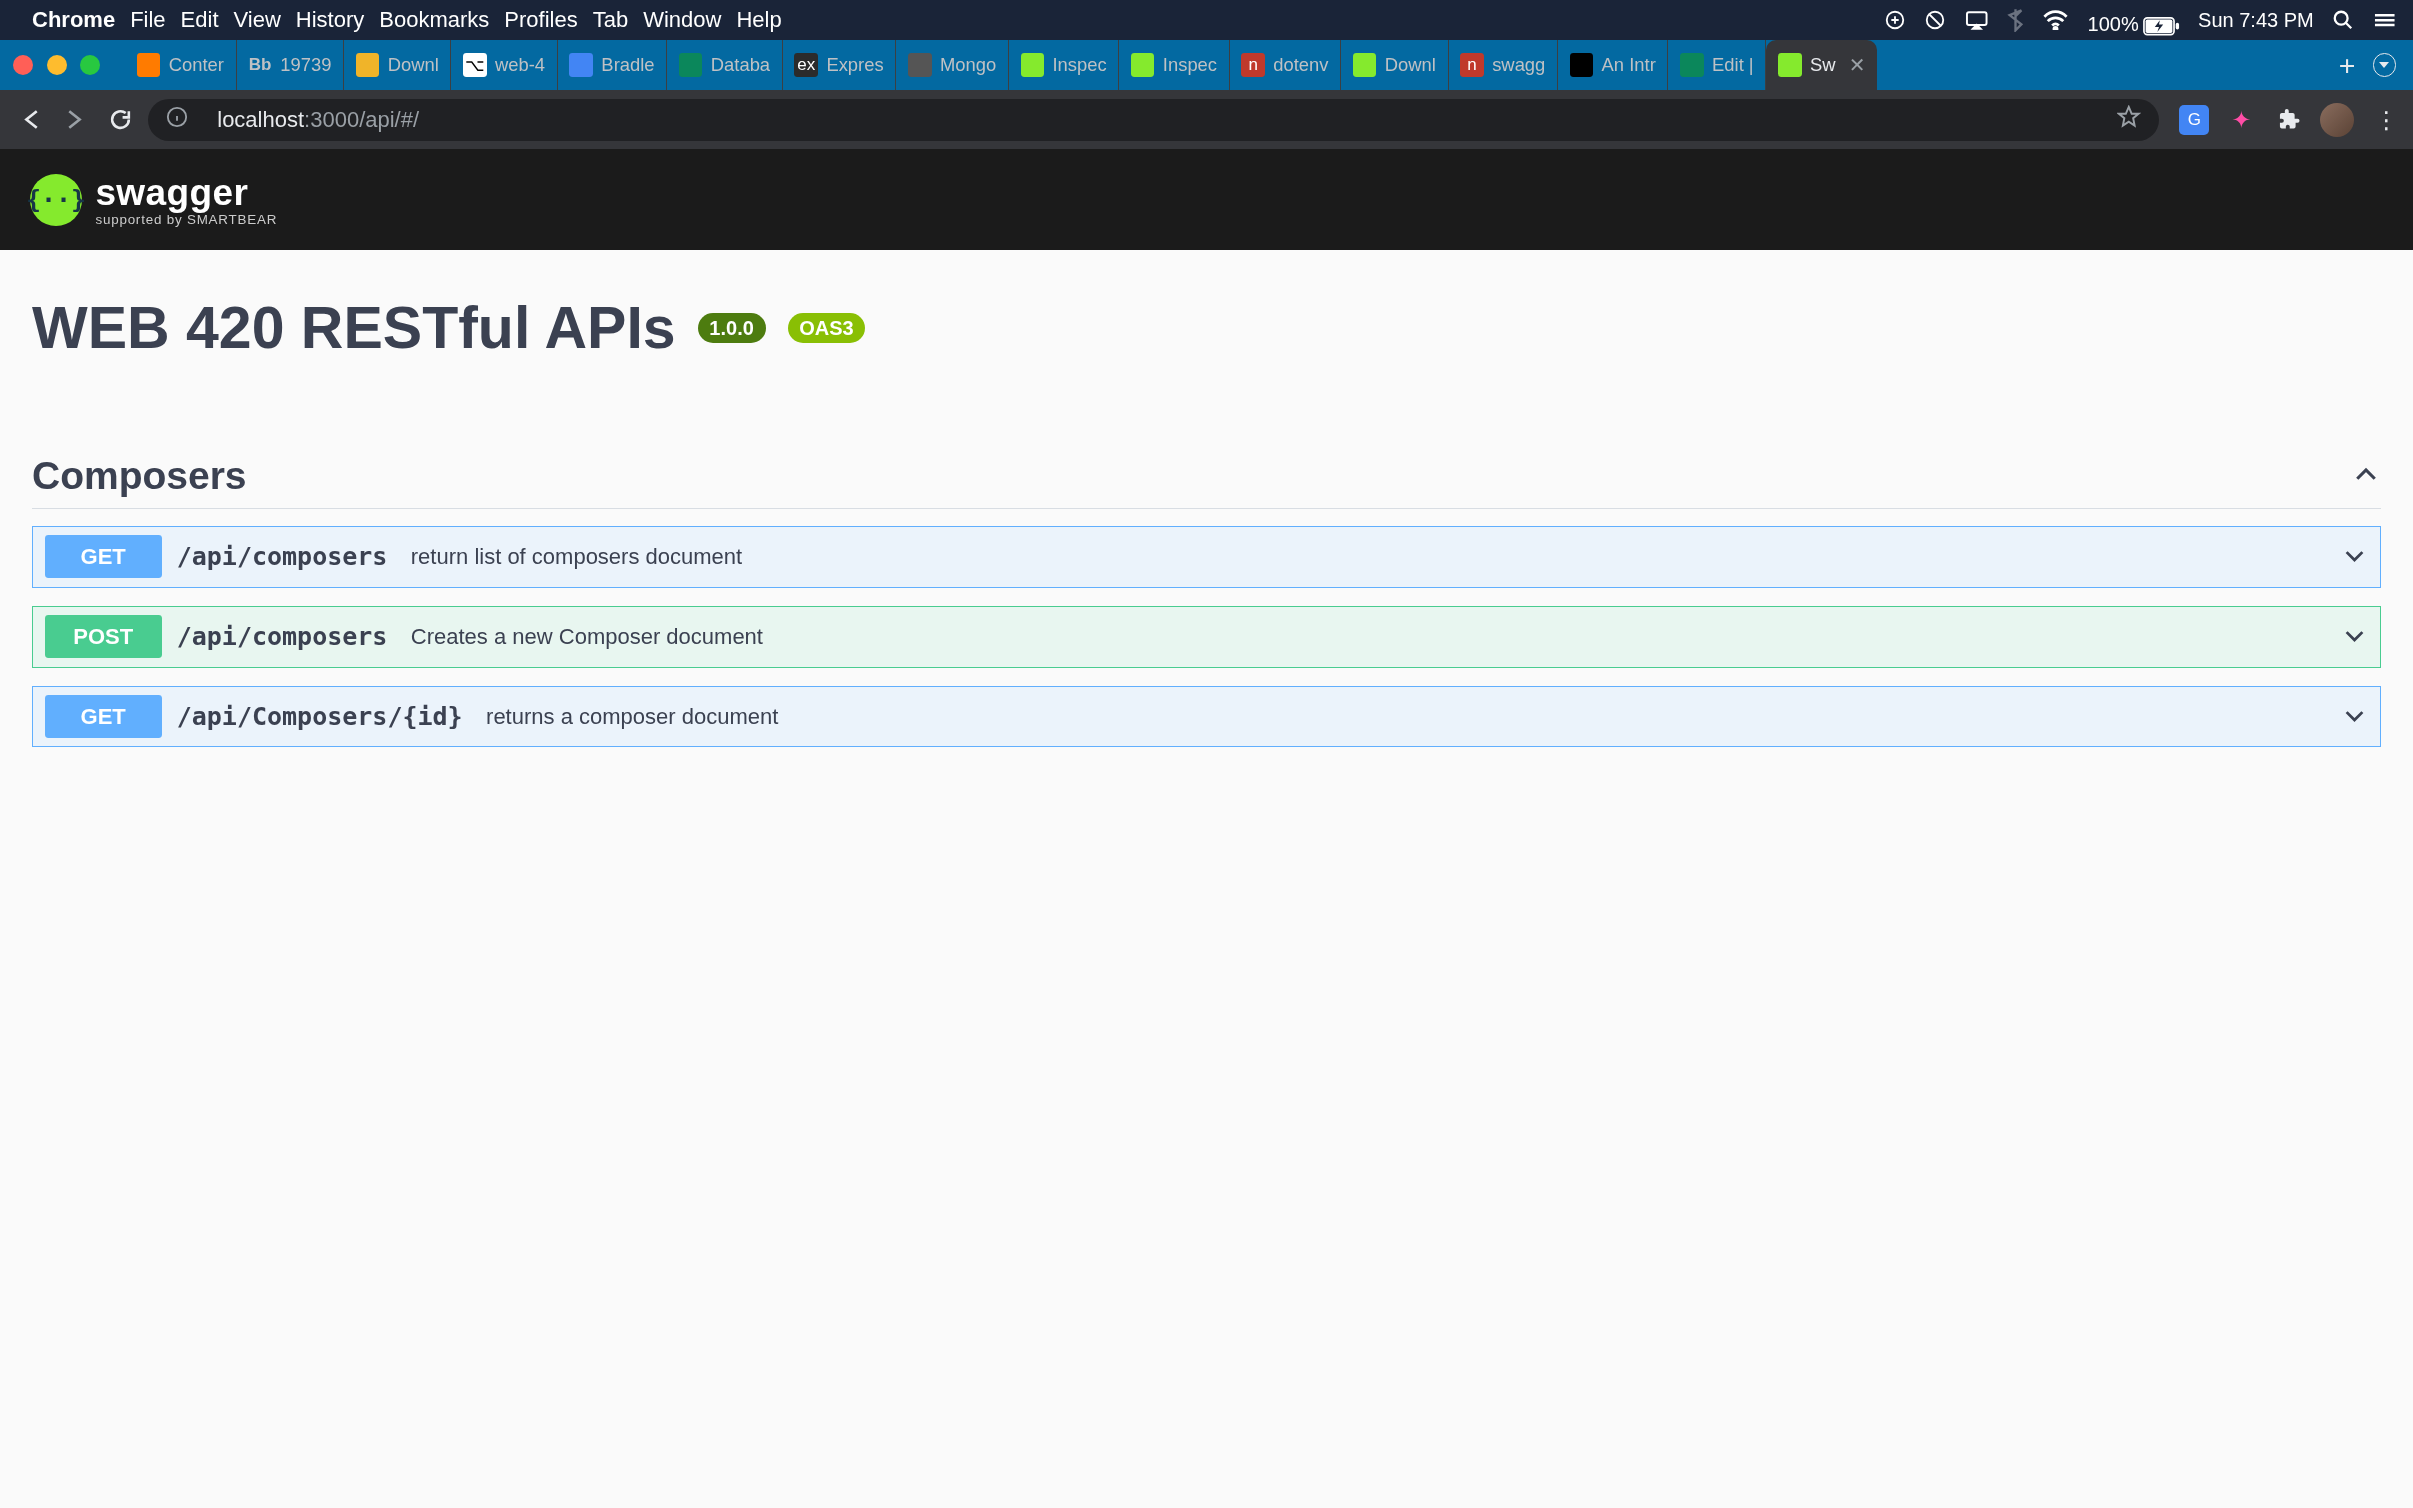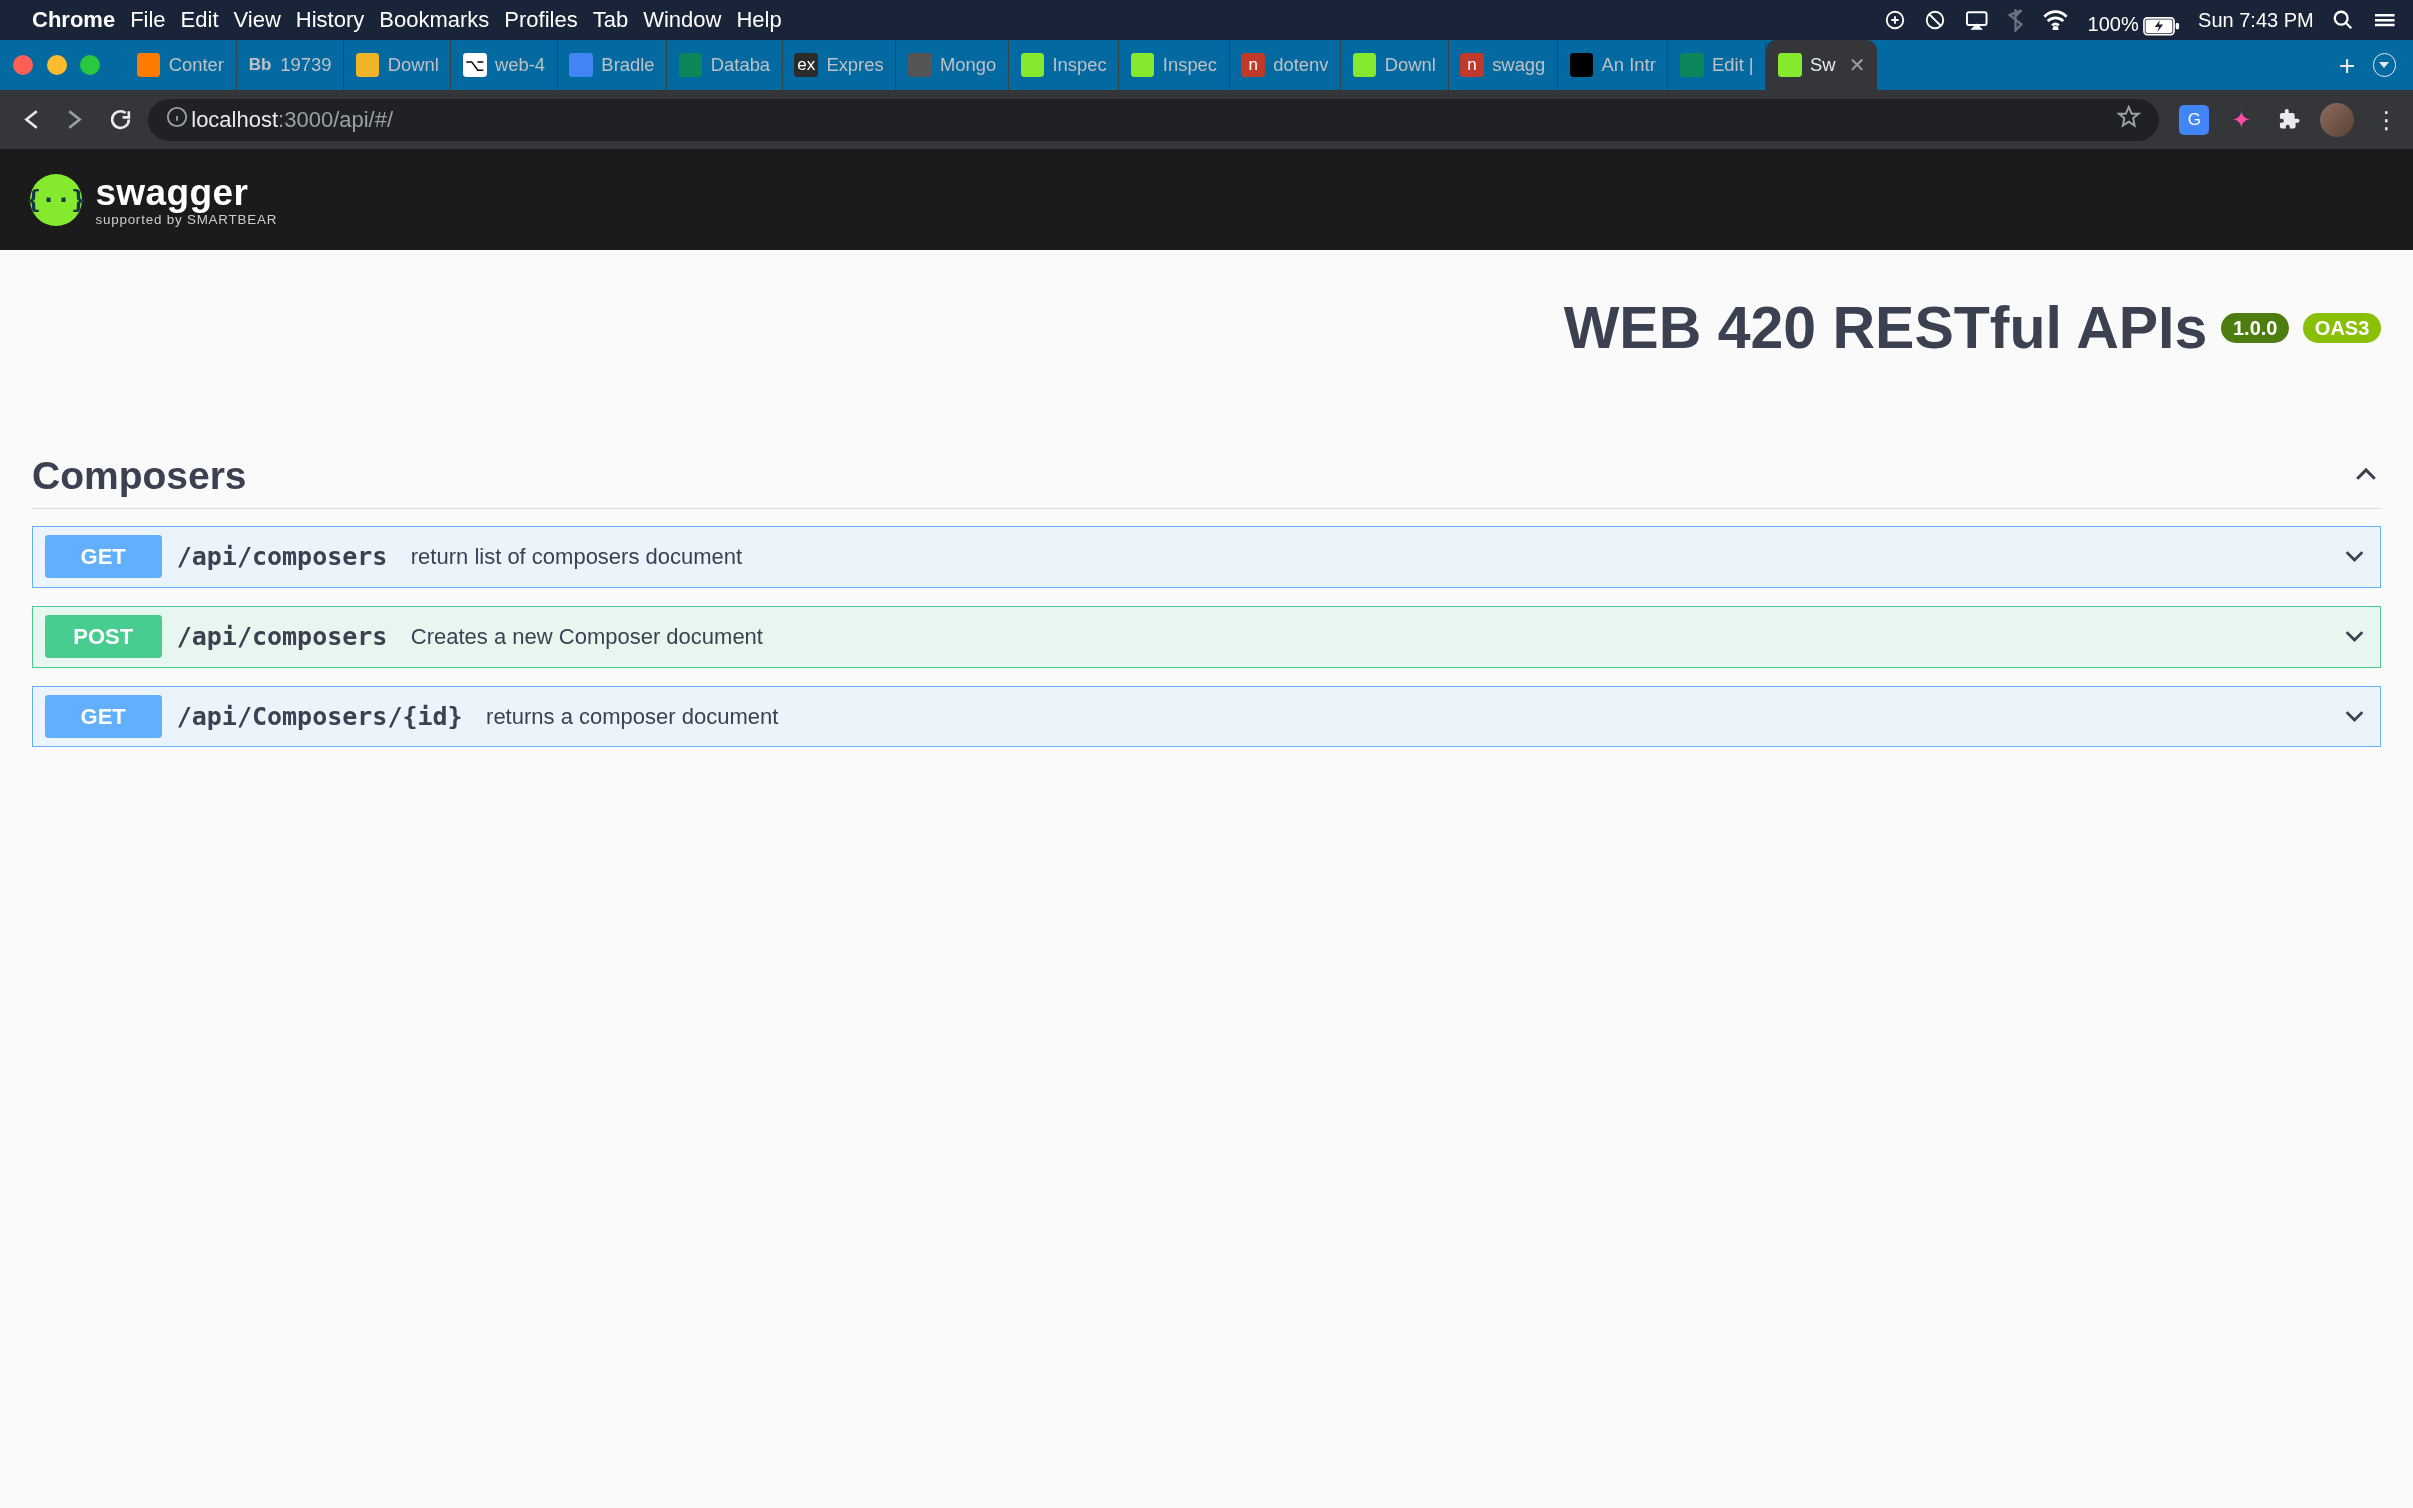--- a/index.html
+++ b/index.html
@@ -87,21 +87,21 @@
   .omnibox {
     flex: 1;
     height: 42px;
     background: #202124;
     border-radius: 21px;
     display: flex;
     align-items: center;
     padding: 0 18.4px;
     color: #e8eaed;
     font-size: 22px;
-    gap: 3px;
+    gap: 29px;
   }
   .omnibox .info-icon { color:#9aa0a6; }
   .omnibox .url .host { color:#e8eaed; }
   .omnibox .url .rest { color:#9aa0a6; }
   .omnibox .star { margin-left:auto; color:#9aa0a6; }
   .ext-icons { display:flex; align-items:center; gap:17px; margin-left:11.7px; }
   .ext-icons .ico { width:30px; height:30px; display:flex; align-items:center; justify-content:center; font-size:23.5px; }
   .avatar { width:34px; height:34px; border-radius:50%; background: linear-gradient(135deg,#8a6d5e,#5a4235); }
   .kebab { color:#e8eaed; font-size:25px; }
 
@@ -129,21 +129,21 @@
     color:#173647; font-size:25px; font-weight:700; font-family: monospace;
   }
   .swagger-text { display:flex; flex-direction:column; }
   .swagger-text .main { font-size:37px; font-weight:600; letter-spacing:0.4px; }
   .swagger-text .sub { font-size:13.4px; color:#ccc; letter-spacing:0.8px; margin-top:-1.7px; text-align: right;}
 
   
   .api-container { padding: 44px 32px; background:#fafafa; min-height: 100%; }
   .api-title {
     font-size: 59px; font-weight: 800; color:#3b4151;
-    display:flex; align-items:center; gap:14px;justify-content:flex-end;
+    display:flex; align-items:center; gap:22px;
   }
   .badge { font-size:20px; font-weight:700; padding:3.4px 11.7px; border-radius:15px; color:#fff; display:inline-block; }
   .badge.version { background:#4d7c0f; }
   .badge.oas { background:#89bf04; }
 
   .tag-section { margin-top: 92px; }
   .tag-header {
     display:flex; align-items:center; justify-content:space-between;
     border-bottom: 1.7px solid #d8dde3; padding-bottom: 10px;
   }

